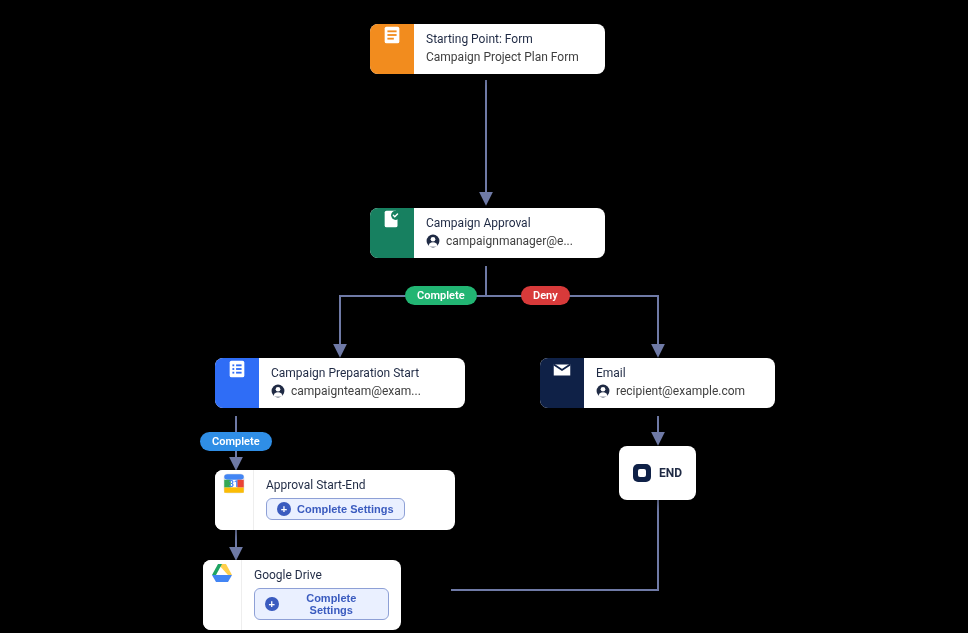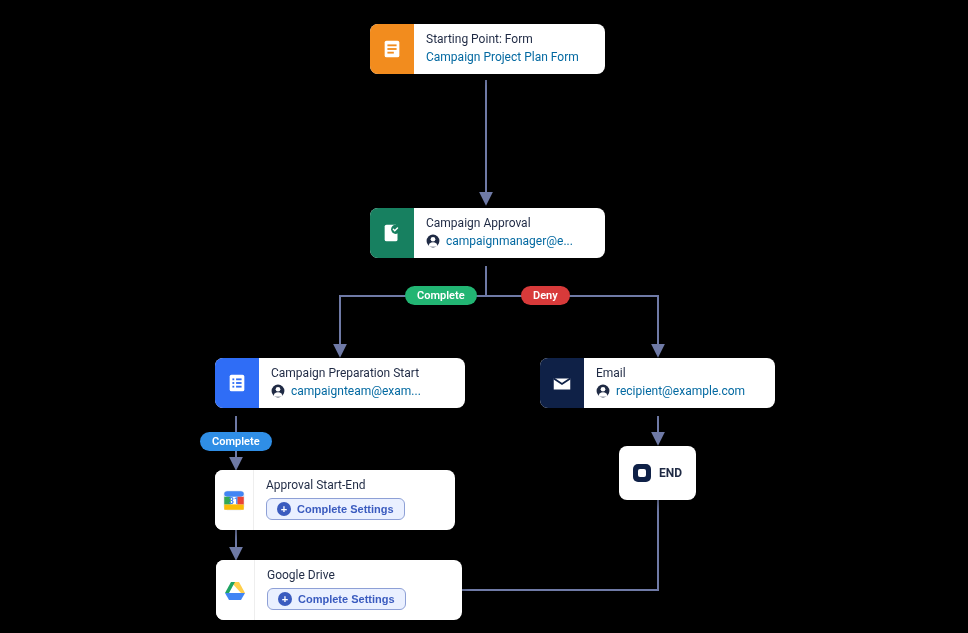--- a/index.html
+++ b/index.html
@@ -1,23 +1,23 @@
 <!DOCTYPE html>
 <html><head>
 <meta charset="utf-8">
 <style>
   html,body{margin:0;padding:0;width:968px;height:633px;background:#000;font-family:-apple-system,BlinkMacSystemFont,"Segoe UI",Roboto,Arial,sans-serif;overflow:hidden}
   .canvas{position:relative;width:968px;height:633px}
   svg.connectors{position:absolute;inset:0;width:968px;height:633px;pointer-events:none}
   .node{position:absolute;display:flex;background:#fff;border-radius:8px;box-shadow:0 4px 10px rgba(0,0,0,.35);overflow:hidden}
-  .icon{flex:0 0 44px;width:44px;display:flex;align-items:center;justify-content:center}
+  .icon{flex:0 0 44px;width:44px;display:flex;justify-content:center}
   .icon.sq{flex:0 0 38px;width:38px}
   .body{flex:1 1 auto;padding:8px 12px 10px 12px;min-width:0}
   .title{font-weight:400;font-size:12px;color:#1f2a44;white-space:nowrap;overflow:hidden;text-overflow:ellipsis}
-  .sub{font-size:12px;color:#0369a1;margin-top:4px;white-space:nowrap;overflow:hidden;text-overflow:ellipsis;display:flex;align-items:center;gap:6px}
+  .sub{font-size:12px;color:#404040;margin-top:4px;white-space:nowrap;overflow:hidden;text-overflow:ellipsis;display:flex;align-items:center;gap:6px}
   .sub svg{flex:0 0 auto}
   .btn{display:inline-flex;align-items:center;gap:6px;margin-top:6px;border:1px solid #8ea0d6;background:#eaf0ff;color:#3a5bbf;border-radius:6px;padding:3px 10px;font-size:11px;font-weight:600;cursor:pointer}
   .btn .plus{display:inline-flex;align-items:center;justify-content:center;width:14px;height:14px;border-radius:50%;background:#3a5bbf;color:#fff;font-size:11px;line-height:14px}
   .pill{position:absolute;padding:3px 12px;border-radius:999px;font-size:11px;font-weight:600;color:#fff}
   .end{position:absolute;display:flex;align-items:center;gap:8px;background:#fff;border-radius:8px;padding:18px 14px;box-shadow:0 4px 10px rgba(0,0,0,.35);font-weight:700;font-size:12px;color:#1f2a44}
   .end .stop{width:18px;height:18px;border-radius:5px;background:#0f2147;display:flex;align-items:center;justify-content:center}
   .end .stop::after{content:"";width:8px;height:8px;background:#fff;border-radius:2px}
 </style>
 </head>
 <body>
@@ -141,21 +141,21 @@
   </div>
   <div class="body">
     <div class="title">Approval Start-End</div>
     <button class="btn">
           <span class="plus">+</span>
           <span>Complete Settings</span>
         </button>
   </div>
 </div>
 
-<div class="node" style="left:216px;top:560px;width:246px">
+<div class="node" style="left:203px;top:560px;width:198px">
   <div class="icon sq" style="background:#fff;border-right:1px solid #eee">
     <svg width="24" height="24" viewBox="0 0 24 24">
           <polygon points="8,4 16,4 22,15 18,15" fill="#ffcf4b"></polygon>
           <polygon points="8,4 2,15 6,15 12,4" fill="#1fa463"></polygon>
           <polygon points="2,15 6,22 18,22 22,15" fill="#4285f4"></polygon>
           <polygon points="6,15 18,15 14,22 10,22" fill="#4285f4"></polygon>
         </svg>
   </div>
   <div class="body">
     <div class="title">Google Drive</div>

